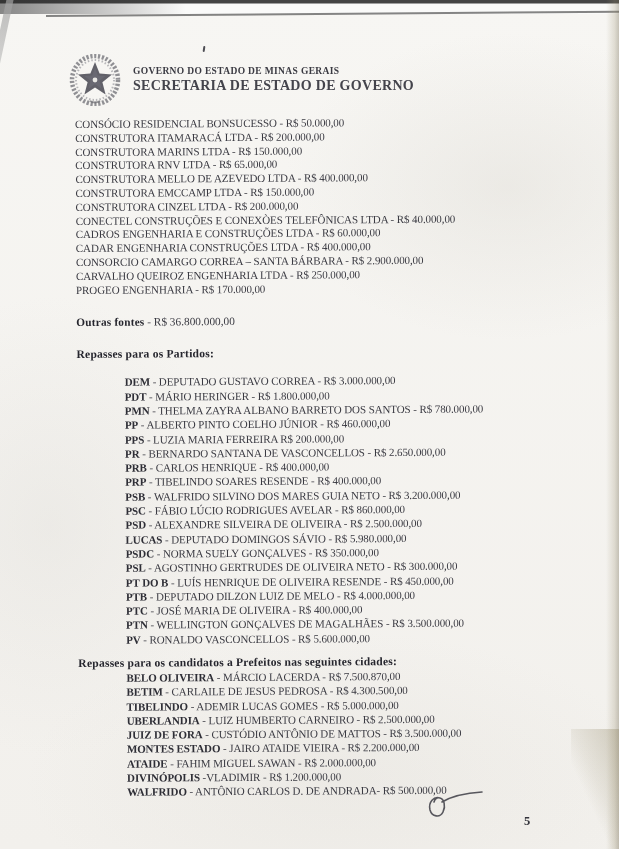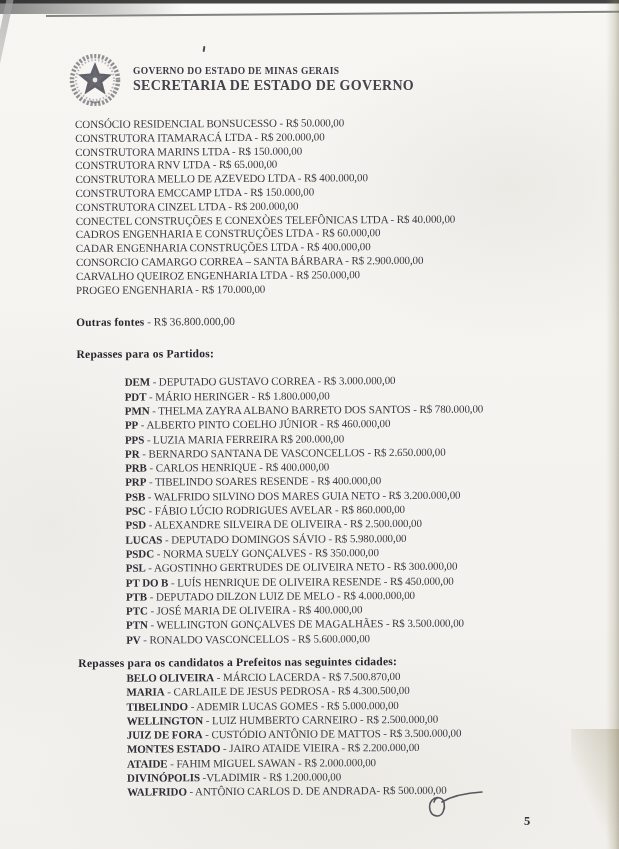--- a/index.html
+++ b/index.html
@@ -180,25 +180,25 @@
 
         <div class="line"><b>PV</b><span> - RONALDO VASCONCELLOS - R$ 5.600.000,00</span></div>
       </div>
 
     <h3 class="sec-title cities-title">Repasses para os candidatos a Prefeitos nas seguintes cidades:</h3>
 
     <div class="city-list">
 
         <div class="line"><b>BELO OLIVEIRA</b><span> - MÁRCIO LACERDA - R$ 7.500.870,00</span></div>
 
-        <div class="line"><b>MARIA</b><span> - CARLAILE DE JESUS PEDROSA - R$ 4.300.500,00</span></div>
+        <div class="line"><b>BETIM</b><span> - CARLAILE DE JESUS PEDROSA - R$ 4.300.500,00</span></div>
 
         <div class="line"><b>TIBELINDO</b><span> - ADEMIR LUCAS GOMES - R$ 5.000.000,00</span></div>
 
-        <div class="line"><b>WELLINGTON</b><span> - LUIZ HUMBERTO CARNEIRO - R$ 2.500.000,00</span></div>
+        <div class="line"><b>UBERLANDIA</b><span> - LUIZ HUMBERTO CARNEIRO - R$ 2.500.000,00</span></div>
 
         <div class="line"><b>JUIZ DE FORA</b><span> - CUSTÓDIO ANTÔNIO DE MATTOS - R$ 3.500.000,00</span></div>
 
         <div class="line"><b>MONTES ESTADO</b><span> - JAIRO ATAIDE VIEIRA - R$ 2.200.000,00</span></div>
 
         <div class="line"><b>ATAIDE</b><span> - FAHIM MIGUEL SAWAN - R$ 2.000.000,00</span></div>
 
         <div class="line"><b>DIVINÓPOLIS</b><span> -VLADIMIR - R$ 1.200.000,00</span></div>
 
         <div class="line"><b>WALFRIDO</b><span> - ANTÔNIO CARLOS D. DE ANDRADA- R$ 500.000,00</span></div>

